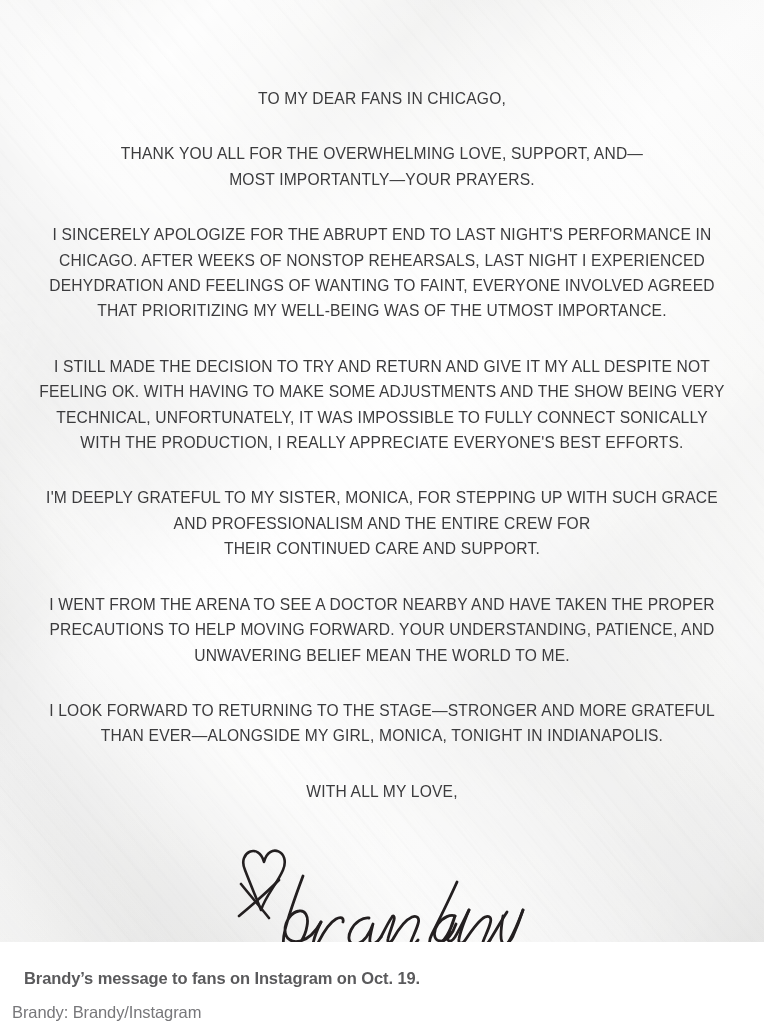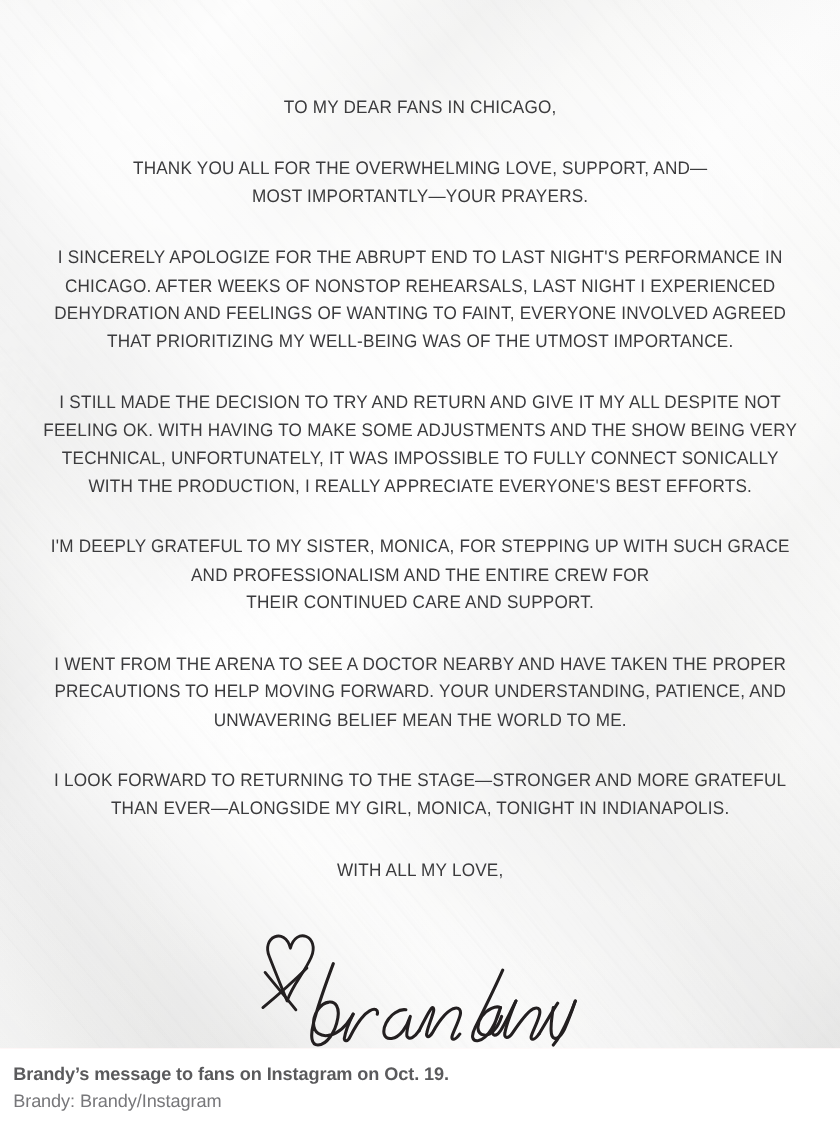--- a/index.html
+++ b/index.html
@@ -187,21 +187,21 @@
     padding: 13px 12px 0 12px;
     box-sizing: border-box;
   }
   .caption-title {
     font-family: "Liberation Sans", sans-serif;
     font-size: 16.5px;
     font-weight: 700;
     color: #5a5a5c;
     letter-spacing: -0.1px;
     line-height: 22px;
-    margin: 0;
+    margin: 12px;
   }
   .caption-credit {
     font-family: "Liberation Sans", sans-serif;
     font-size: 16.5px;
     font-weight: 400;
     color: #77777a;
     letter-spacing: -0.1px;
     line-height: 23px;
     margin: 2px 0 0 0;
   }

